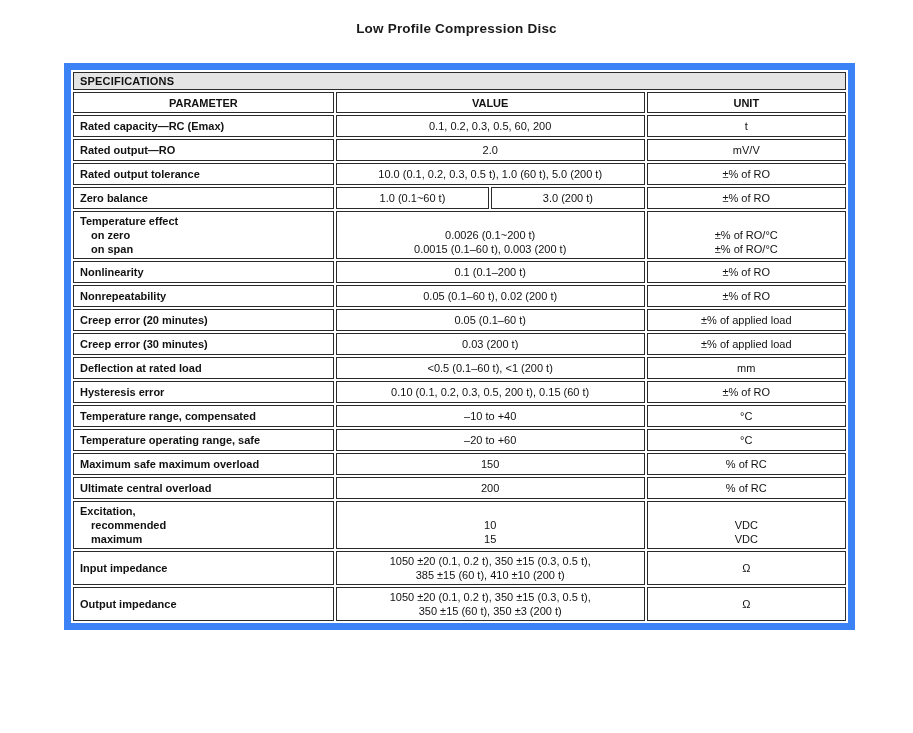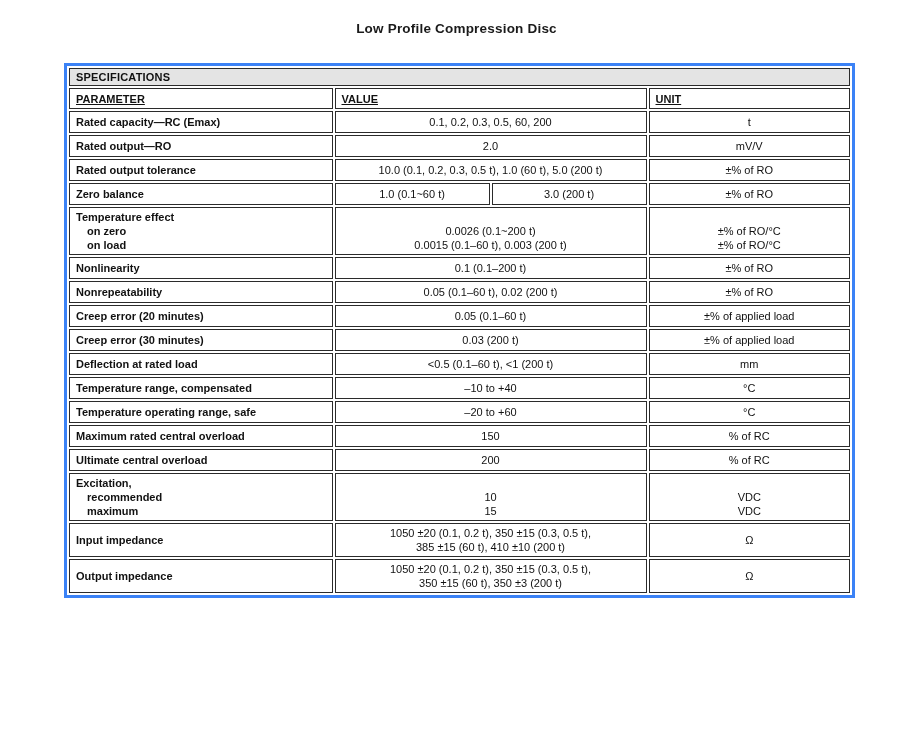--- a/index.html
+++ b/index.html
@@ -7,31 +7,31 @@
     width:913px; height:733px; background:#ffffff; overflow:hidden;
     font-family:"Liberation Sans", sans-serif; color:#111111;
   }
   .page-title {
     margin:0; padding-top:21px; text-align:center;
     font-size:13.5px; font-weight:bold; color:#1a1a1a; letter-spacing:0.2px;
   }
   .spec-wrap { margin:27px 0 0 64px; width:791px; }
   table.spec {
     width:100%; table-layout:fixed; background:#ffffff;
-    border-collapse:separate; border-spacing:2px; border:3px solid #3b82f6;
+    border-collapse:separate; border-spacing:2px; border:7px solid #3b82f6;
   }
   table.spec td {
     border:1px solid #2b2b2b; font-size:11px; padding:2px 6px;
     vertical-align:middle; overflow:hidden;
   }
   td.head-bar {
     background:#e4e4e4; font-weight:bold; font-size:12.5px;
     padding:3px 5px; letter-spacing:0.2px;
   }
-  tr.cols td { font-weight:bold; text-align:left; height:15px; font-size:11px;text-decoration:underline; }
+  tr.cols td { font-weight:bold; text-align:center; height:15px; font-size:11px; }
   td.p { font-weight:bold; text-align:left; padding-left:7px; }
   td.v, td.u { text-align:center; font-weight:normal; }
   tr.r td { height:16px; }
   .line { line-height:14px; min-height:14px; }
   .sp { line-height:14px; min-height:14px; }
   .indent { padding-left:11px; }
   td.mt { vertical-align:top; }
 </style>
 </head>
 <body>
@@ -75,21 +75,21 @@
         <td class="p">Zero balance</td>
         <td class="v">1.0 (0.1~60 t)</td>
         <td class="v">3.0 (200 t)</td>
         <td class="u">±% of RO</td>
       </tr>
 
       <tr>
         <td class="p mt">
           <div class="line">Temperature effect</div>
           <div class="line indent">on zero</div>
-          <div class="line indent">on load</div>
+          <div class="line indent">on span</div>
         </td>
         <td class="v mt" colspan="2">
           <div class="sp">&nbsp;</div>
           <div class="line">0.0026 (0.1~200 t)</div>
           <div class="line">0.0015 (0.1–60 t), 0.003 (200 t)</div>
         </td>
         <td class="u mt">
           <div class="sp">&nbsp;</div>
           <div class="line">±% of RO/°C</div>
           <div class="line">±% of RO/°C</div>
@@ -115,31 +115,36 @@
         <td class="p">Creep error (30 minutes)</td>
         <td class="v" colspan="2">0.03 (200 t)</td>
         <td class="u">±% of applied load</td>
       </tr>
       <tr class="r">
         <td class="p">Deflection at rated load</td>
         <td class="v" colspan="2">&lt;0.5 (0.1–60 t), &lt;1 (200 t)</td>
         <td class="u">mm</td>
       </tr>
       <tr class="r">
+        <td class="p">Hysteresis error</td>
+        <td class="v" colspan="2">0.10 (0.1, 0.2, 0.3, 0.5, 200 t), 0.15 (60 t)</td>
+        <td class="u">±% of RO</td>
+      </tr>
+      <tr class="r">
         <td class="p">Temperature range, compensated</td>
         <td class="v" colspan="2">–10 to +40</td>
         <td class="u">°C</td>
       </tr>
       <tr class="r">
         <td class="p">Temperature operating range, safe</td>
         <td class="v" colspan="2">–20 to +60</td>
         <td class="u">°C</td>
       </tr>
       <tr class="r">
-        <td class="p">Maximum rated central overload</td>
+        <td class="p">Maximum safe maximum overload</td>
         <td class="v" colspan="2">150</td>
         <td class="u">% of RC</td>
       </tr>
       <tr class="r">
         <td class="p">Ultimate central overload</td>
         <td class="v" colspan="2">200</td>
         <td class="u">% of RC</td>
       </tr>
 
       <tr>

